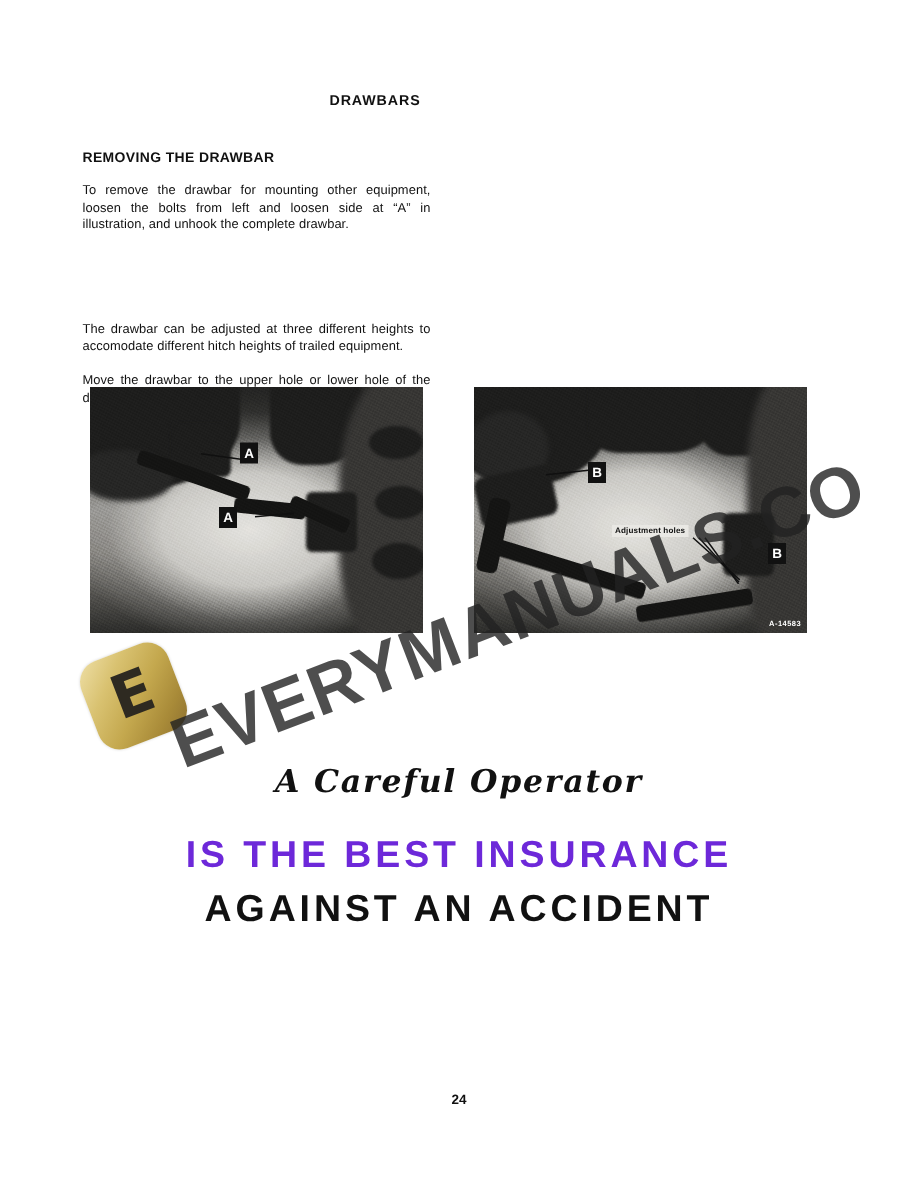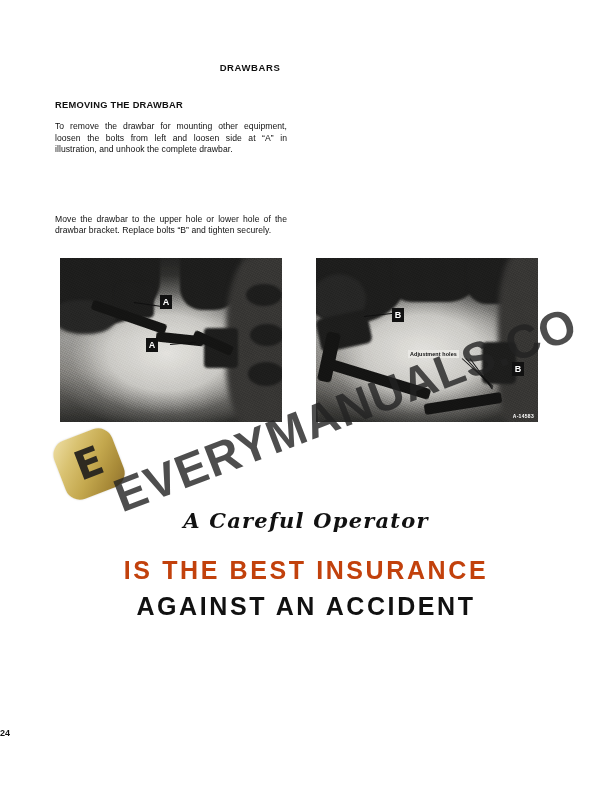--- a/index.html
+++ b/index.html
@@ -213,55 +213,57 @@
     font-weight: bold;
     font-size: 21px;
     letter-spacing: 1.2px;
     color: #111;
   }
   .slogan-line1 {
     top: 556px;
     font-size: 25px;
     font-weight: bold;
     letter-spacing: 2.6px;
-    color: #c2410c;
+    color: #6d28d9;
   }
   .slogan-line2 {
     top: 592px;
     font-size: 25px;
     font-weight: bold;
     letter-spacing: 2.6px;
     color: #111;
   }
 
   
   .page-number {
     position: absolute;
     left: 0;
     top: 728px;
     width: 612px;
+    text-align: center;
     font-size: 9px;
     font-weight: bold;
     color: #111;
   }
 </style>
 </head>
 <body>
 
 <div class="page-header">DRAWBARS</div>
 
 <div class="columns">
 
   <div class="col">
     <div class="col-heading">REMOVING THE DRAWBAR</div>
     <p class="para">To remove the drawbar for mounting other equipment, loosen the bolts from left and loosen side at “A” in illustration, and unhook the complete drawbar.</p>
     <div class="spacer-gap"></div>
   </div>
 
   <div class="col">
+    <p class="para">The drawbar can be adjusted at three different heights to accomodate different hitch heights of trailed equipment.</p>
     <p class="para last">Move the drawbar to the upper hole or lower hole of the drawbar bracket. Replace bolts “B” and tighten securely.</p>
   </div>
 
 </div>
 
 <div class="photos">
 
   <div class="photo photo-left">
     <div class="photo-bg"></div>
 

